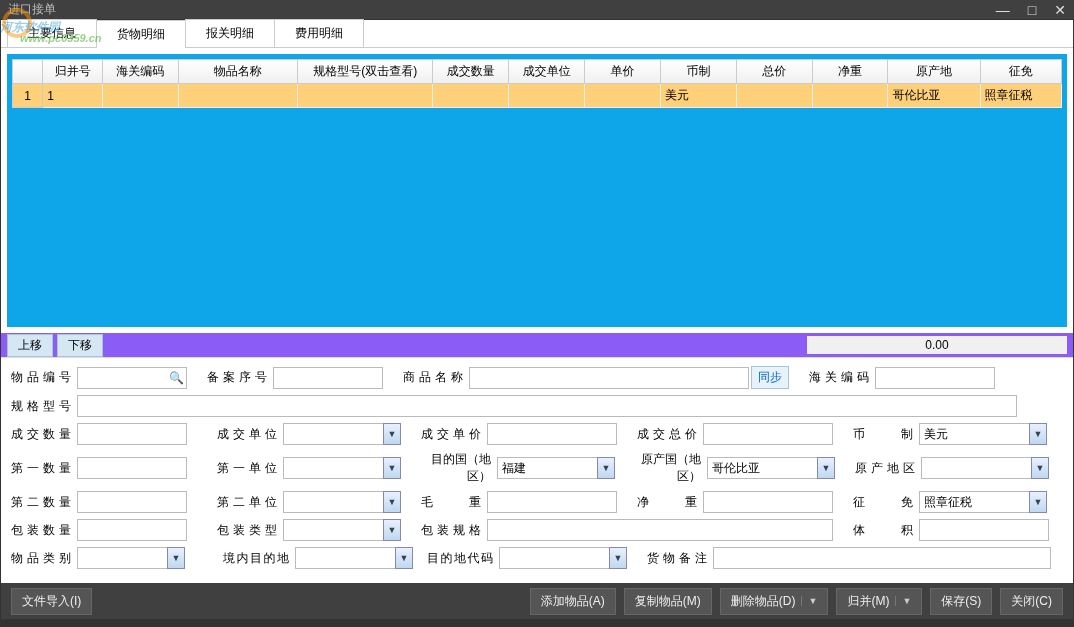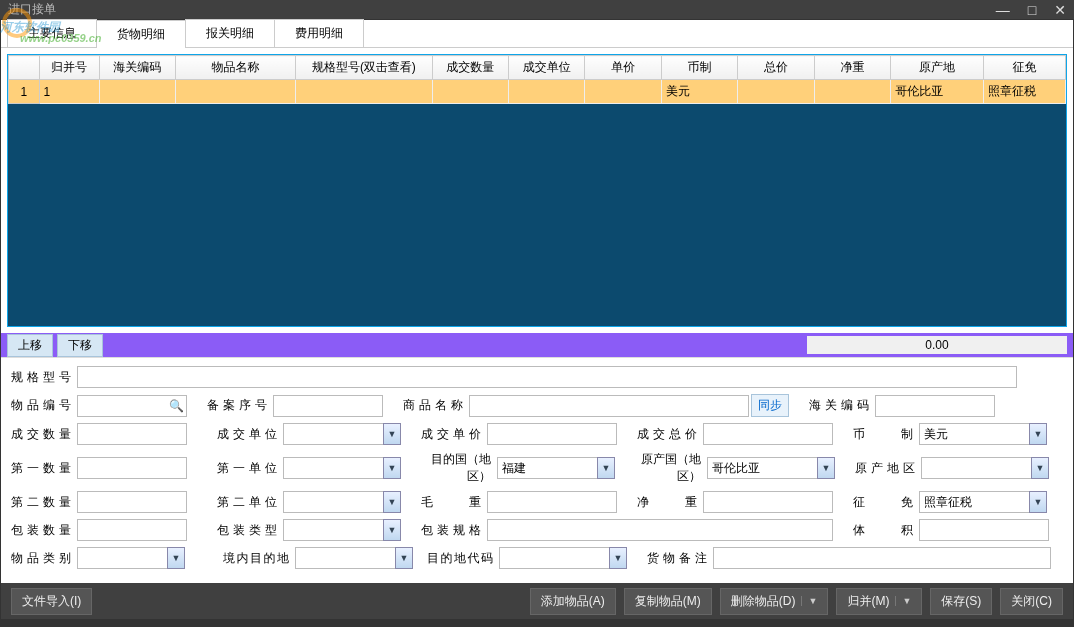--- a/index.html
+++ b/index.html
@@ -10,21 +10,21 @@
 .win-controls span { cursor: pointer; font-size: 14px; }
 .watermark { position: absolute; top: 6px; left: 0; font-size: 28px; font-weight: bold; color: rgba(0, 130, 200, 0.4); font-style: italic; pointer-events: none; z-index: 100; }
 .watermark .sub { font-size: 11px; color: rgba(80, 180, 60, 0.6); display: block; margin-top: -6px; margin-left: 20px; }
 .wm-circle { position: absolute; top: 8px; left: 2px; width: 30px; height: 30px; border: 4px solid rgba(255, 150, 0, 0.5); border-radius: 50%; pointer-events: none; z-index: 99; }
 
 .client { background: #fff; height: 601px; border: 1px solid #333; display: flex; flex-direction: column; }
 .tabs { display: flex; border-bottom: 1px solid #ccc; background: #fff; padding-left: 6px; height: 28px; align-items: flex-end; }
 .tab { padding: 5px 20px; border: 1px solid #ccc; border-bottom: none; margin-right: -1px; background: #fff; cursor: pointer; }
 .tab.active { background: #fff; position: relative; top: 1px; }
 
-.grid-wrap { flex: 1; overflow: auto; border: 1px solid #0ea5e9; margin: 6px; background: #0c4a6e; }
+.grid-wrap { flex: 1; overflow: auto; border: 5px solid #0ea5e9; margin: 6px; background: #0ea5e9; }
 table.grid { width: 100%; border-collapse: collapse; table-layout: fixed; }
 table.grid th { background: linear-gradient(#fefefe, #f0f0f0); border: 1px solid #ccc; padding: 3px 2px; font-weight: normal; height: 22px; }
 table.grid td { border: 1px solid #eee; padding: 3px 4px; height: 20px; }
 table.grid tr.sel td { background: #ffd07a; }
 table.grid .rowhead { background: linear-gradient(#fefefe, #f0f0f0); border: 1px solid #ccc; width: 26px; text-align: center; }
 col.cw-rowhead { width: 28px; }
 col.cw-0 { width: 55px; } col.cw-1 { width: 70px; } col.cw-2 { width: 110px; } col.cw-3 { width: 125px; }
 col.cw-4 { width: 70px; } col.cw-5 { width: 70px; } col.cw-6 { width: 70px; } col.cw-7 { width: 70px; }
 col.cw-8 { width: 70px; } col.cw-9 { width: 70px; } col.cw-10 { width: 85px; } col.cw-11 { width: 75px; }
 
@@ -136,40 +136,40 @@
   <div class="midbar">
     <div class="btn">上移</div>
     <div class="btn">下移</div>
     <div class="spacer"></div>
     <div class="total">0.00</div>
   </div>
 
   <div class="form">
 
     <div class="form-row">
-      <span class="lbl">规格型号</span>
-      <input class="inp w940" value="" style="">
-    </div>
-
-    <div class="form-row">
       <span class="lbl">物品编号</span>
       <div class="combo">
           <input class="inp w90" value="" style="">
           <div class="search-ic">🔍</div>
         </div>
       <span class="lbl" style="margin-left:20px">备案序号</span>
       <input class="inp w110" value="" style="">
       <span class="lbl" style="margin-left:20px">商品名称</span>
       <input class="inp w280" value="" style="">
       <div class="sync-btn">同步</div>
       <span class="lbl" style="margin-left:20px">海关编码</span>
       <input class="inp w120" value="" style="">
     </div>
 
     <div class="form-row">
+      <span class="lbl">规格型号</span>
+      <input class="inp w940" value="" style="">
+    </div>
+
+    <div class="form-row">
       <span class="lbl">成交数量</span>
       <input class="inp w110" value="" style="">
       <span class="lbl" style="margin-left:30px">成交单位</span>
       <div class="combo">
           <input class="inp w100" value="" style="">
           <div class="cbtn">▼</div>
         </div>
       <span class="lbl" style="margin-left:20px">成交单价</span>
       <input class="inp w130" value="" style="">
       <span class="lbl" style="margin-left:20px">成交总价</span>

